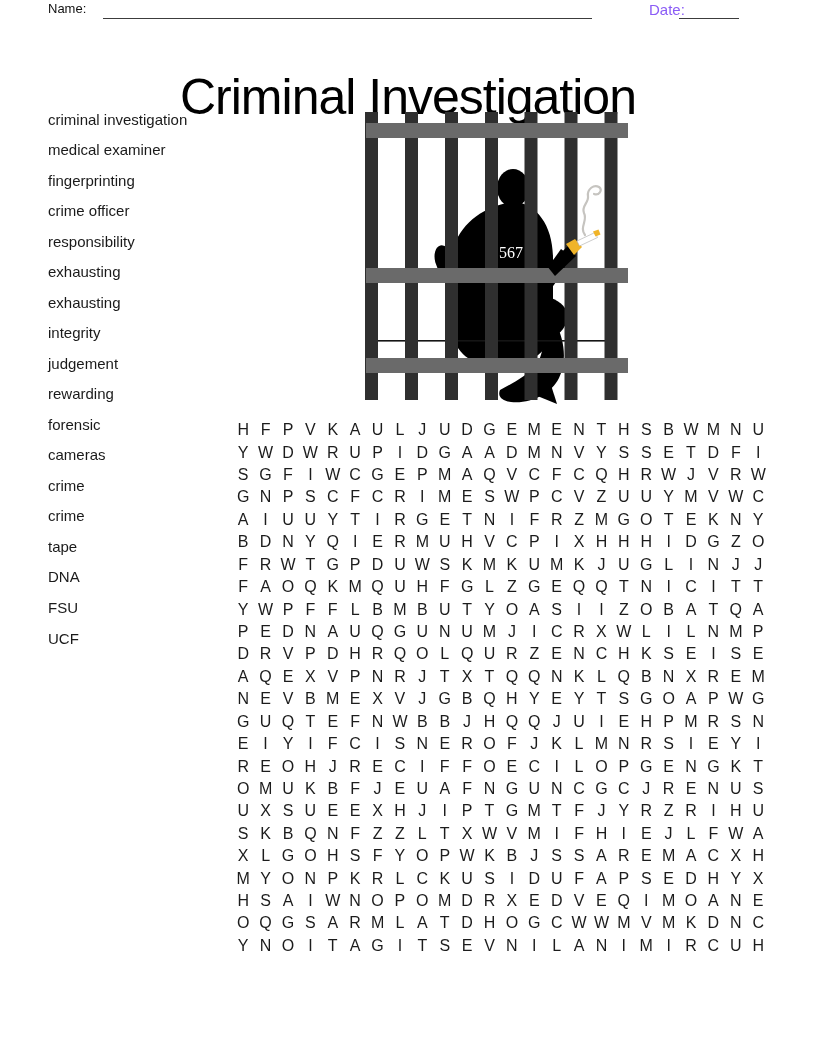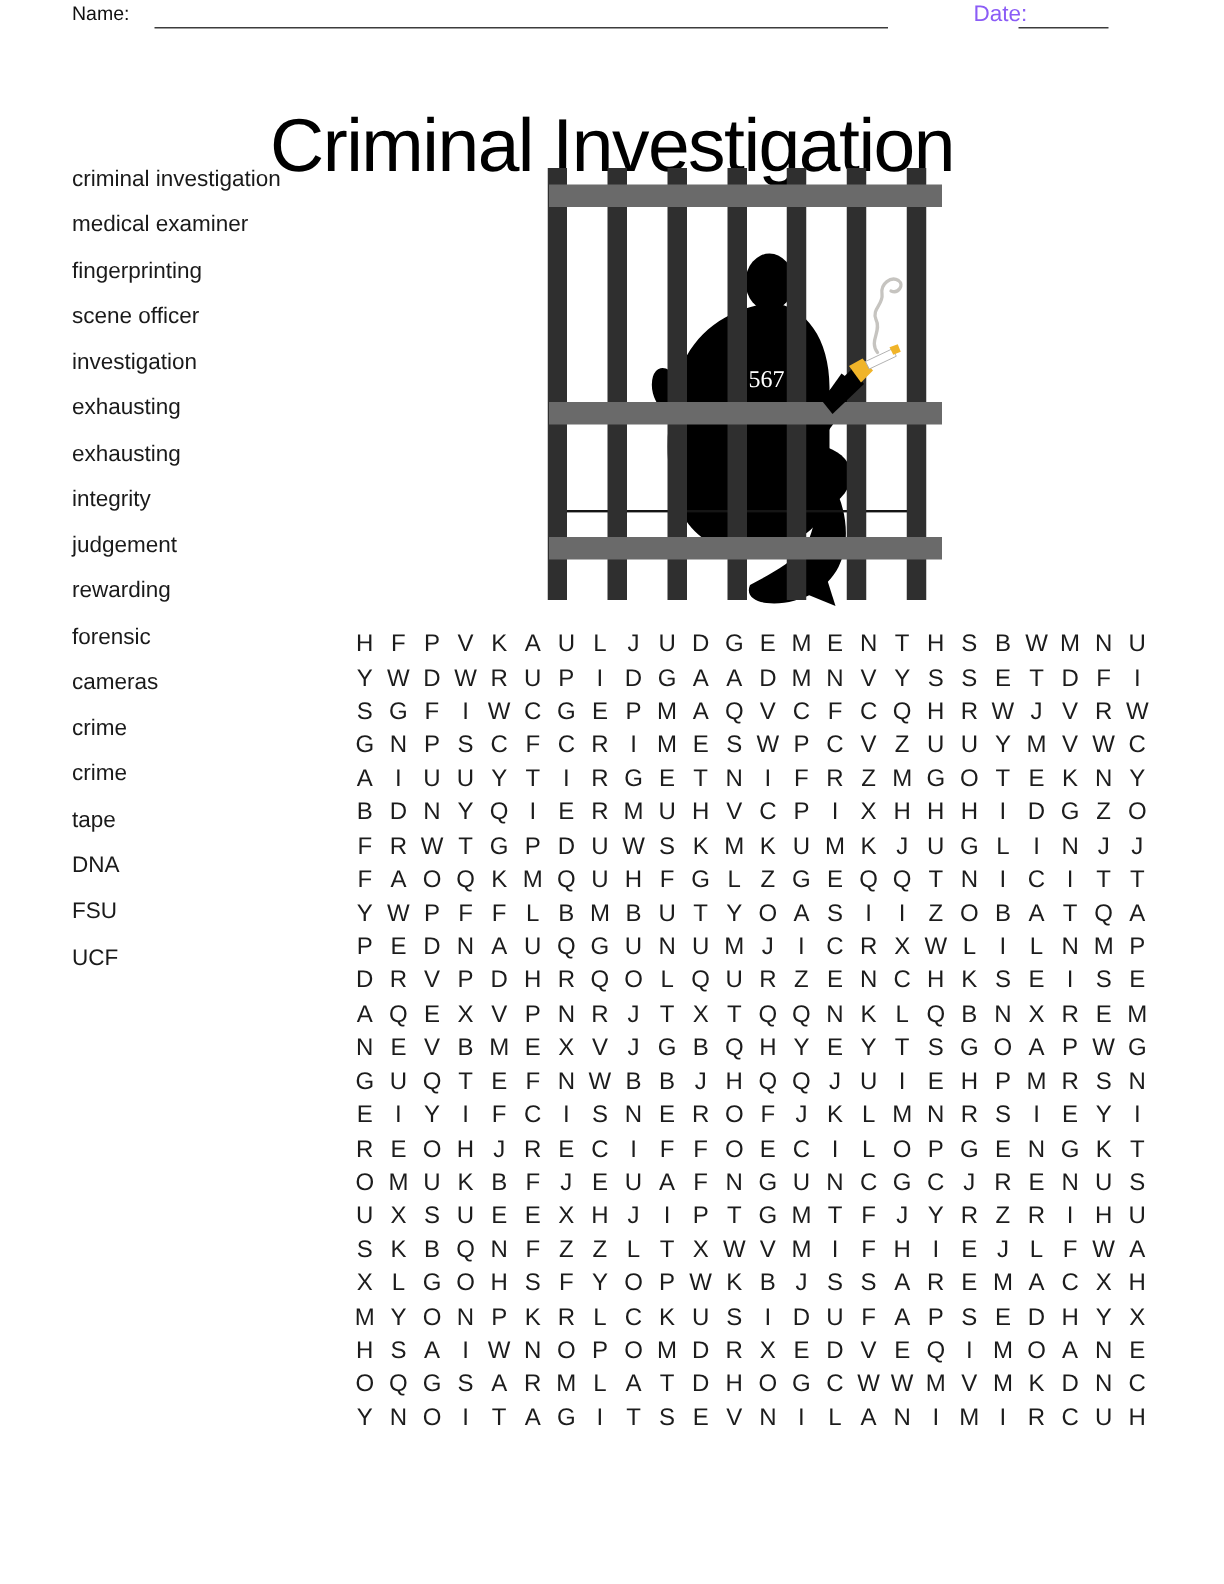--- a/index.html
+++ b/index.html
@@ -43,22 +43,22 @@
 <div class="name-line"></div>
 <div class="date-label">Date:</div>
 <div class="date-line"></div>
 
 <h1 class="title">Criminal Investigation</h1>
 
 <div class="words">
     <div class="word">criminal investigation</div>
     <div class="word">medical examiner</div>
     <div class="word">fingerprinting</div>
-    <div class="word">scene officer</div>
-    <div class="word">investigation</div>
+    <div class="word">crime officer</div>
+    <div class="word">responsibility</div>
     <div class="word">exhausting</div>
     <div class="word">exhausting</div>
     <div class="word">integrity</div>
     <div class="word">judgement</div>
     <div class="word">rewarding</div>
     <div class="word">forensic</div>
     <div class="word">cameras</div>
     <div class="word">crime</div>
     <div class="word">crime</div>
     <div class="word">tape</div>

